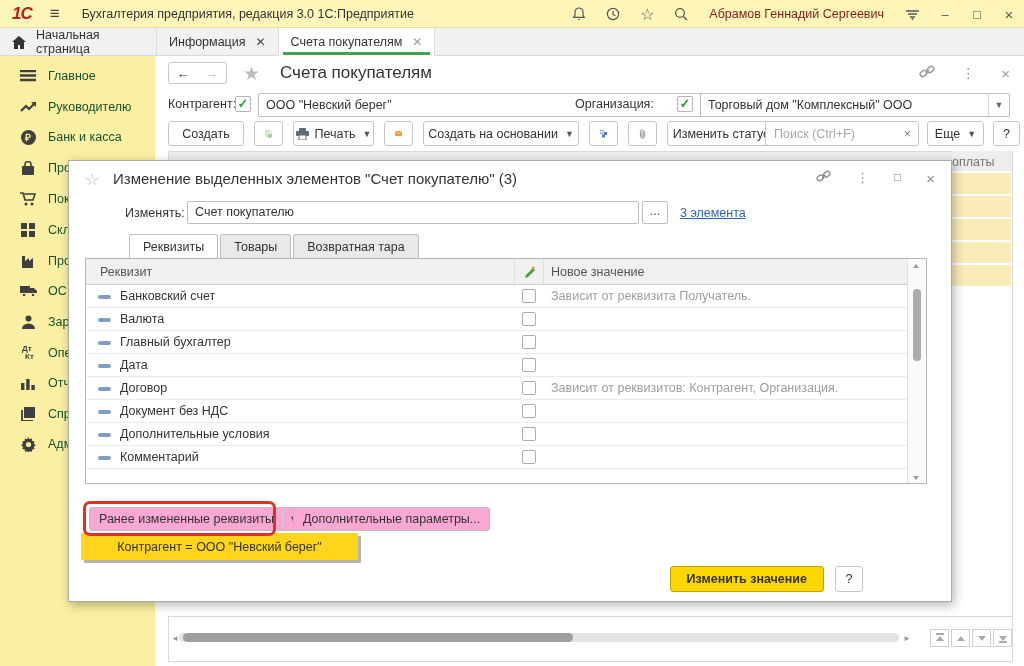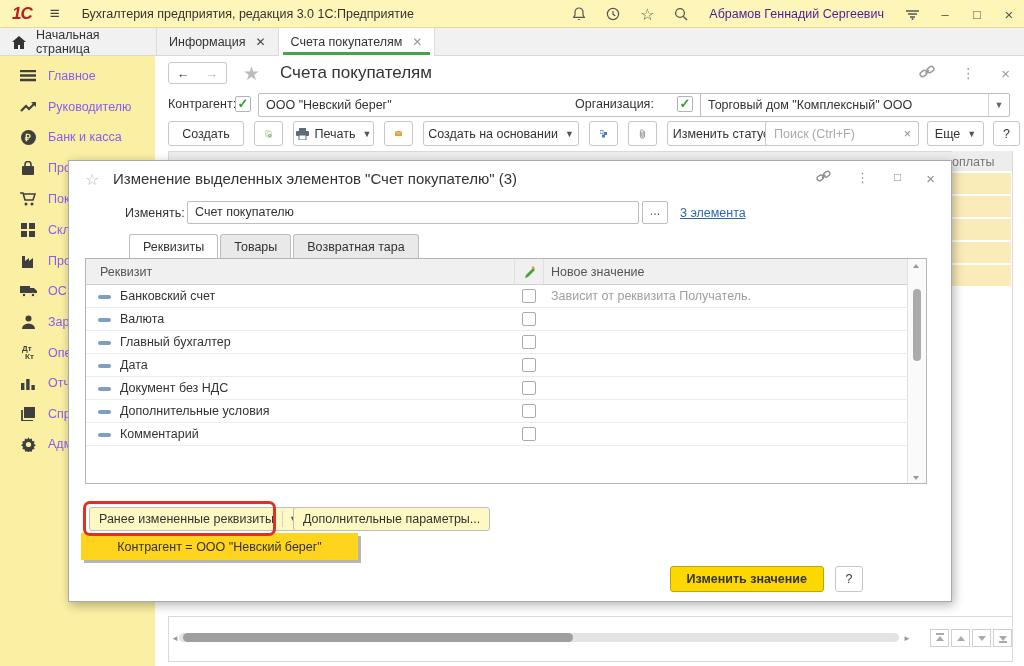--- a/index.html
+++ b/index.html
@@ -7,38 +7,38 @@
   body { font-family:"Liberation Sans", sans-serif; }
   .app { position:relative; width:1024px; height:666px; background:#fff; overflow:hidden; font-size:12.5px; color:#333; }
 
   
   .titlebar { position:absolute; left:0; top:0; width:1024px; height:28px; background:#fdf6b8; border-bottom:1px solid #e6dc96; display:flex; align-items:center; }
   .logo { font-weight:bold; font-style:italic; color:#c21a1a; font-size:17px; margin-left:12px; letter-spacing:-1px; }
   .burger { font-size:17px; color:#444; margin-left:18px; cursor:pointer; }
   .wintitle { margin-left:22px; color:#333; }
   .tb-right { position:absolute; right:8px; top:0; height:28px; display:flex; align-items:center; gap:18px; }
   .tb-ico { width:16px; height:16px; display:flex; align-items:center; justify-content:center; color:#555; font-size:14px; }
-  .username { color:#4c1d95; margin:0 2px;text-align:center; }
+  .username { color:#7f1d1d; margin:0 2px;text-align:center; }
   .winbtn { color:#555; font-size:13px; width:14px; text-align:center; }
 
   
   .tabbar { position:absolute; left:0; top:28px; width:1024px; height:28px; background:#f1f1f1; border-bottom:1px solid #d9d9d9; display:flex; }
   .tab { height:28px; display:flex; align-items:center; padding:0 12px; border-right:1px solid #dcdcdc; position:relative; color:#333; }
   .tab .home-ico { font-size:15px; color:#333; margin-right:10px; }
   .tab .x { margin-left:10px; color:#444; font-size:12px; }
   .tab.active { background:#fff; }
   .tab.active .x { color:#9a9a9a; }
   .tab.active::after { content:""; position:absolute; left:4px; right:4px; bottom:1px; height:3px; background:#43a549; }
   .tab.first { width:157px;justify-content:center; }
 
   
   .sidebar { position:absolute; left:0; top:56px; width:155px; height:610px; background:#faefa2; }
   .side-item { position:absolute; left:0; width:155px; height:28px; display:flex; align-items:center; cursor:pointer; }
   .side-item .si-ico { width:20px; height:18px; margin-left:18px; display:flex; align-items:center; justify-content:center; color:#3f3f3f; }
-  .side-item .si-label { margin-left:10px; color:#8b5cf6; white-space:nowrap; overflow:hidden; }
+  .side-item .si-label { margin-left:10px; color:#14532d; white-space:nowrap; overflow:hidden; }
   .coin { width:15px; height:15px; border-radius:50%; background:#3f3f3f; color:#faefa2; font-size:10px; font-weight:bold; display:flex; align-items:center; justify-content:center; }
   .dtkt { font-size:8px; line-height:8px; font-weight:bold; color:#3f3f3f; text-align:left; }
 
   
   .main { position:absolute; left:155px; top:56px; width:869px; height:610px; background:#fff; }
   .navrow { position:absolute; left:0; top:0; width:869px; height:34px; }
   .navbtn { position:absolute; top:6px; width:30px; height:22px; background:#fff; border:1px solid #c9c9c9; display:flex; align-items:center; justify-content:center; font-size:13px; }
   .navbtn.back { left:13px; border-radius:3px 0 0 3px; color:#333; }
   .navbtn.fwd { left:42px; border-radius:0 3px 3px 0; color:#b5b5b5; border-left:none; }
   .star-big { position:absolute; left:88px; top:6px; font-size:19px; color:#bcbcbc; }
@@ -106,21 +106,21 @@
   .t-row.sel { background:#fbf2d1; }
   .t-row.sel .t-name { color:#333; }
   .vsb { position:absolute; right:0; top:0; width:19px; height:226px; border-left:1px solid #e0e0e0; background:#fafafa; }
   .vsb .a-up { position:absolute; left:5px; top:5px; }
   .vsb .a-dn { position:absolute; left:5px; bottom:5px; }
   .vsb .thumb { position:absolute; left:5px; top:30px; width:8px; height:72px; background:#ababab; border-radius:4px; }
   .tri.s.up { border-left:3px solid transparent; border-right:3px solid transparent; border-bottom:4px solid #9a9a9a; }
   .tri.s.down { border-left:3px solid transparent; border-right:3px solid transparent; border-top:4px solid #9a9a9a; }
 
   .m-btnrow { position:absolute; left:0; top:342px; width:100%; height:30px; }
-  .m-btn { position:absolute; top:4px; height:24px; background:#fef9c3; border:1px solid #bdbdbd; border-radius:3px; display:flex; align-items:center; padding:0 9px; color:#333; }
+  .m-btn { position:absolute; top:4px; height:24px; background:#f9a8d4; border:1px solid #bdbdbd; border-radius:3px; display:flex; align-items:center; padding:0 9px; color:#333; }
   .m-btn .sep { width:1px; height:16px; background:#d0d0d0; margin:0 6px 0 8px; }
   .m-btn .arr { font-size:9px; color:#555; }
   .annotation { position:absolute; left:14px; top:-2px; width:193px; height:35px; border:3px solid #dc3226; border-radius:7px; pointer-events:none; z-index:5; }
   .dropdown { position:absolute; left:12px; top:372px; width:277px; height:27px; background:#ffd41c; box-shadow:3px 3px 0 rgba(120,120,120,.55); display:flex; align-items:center; justify-content:center; color:#333; z-index:4; }
 
   .m-footer { position:absolute; left:0; top:400px; width:100%; height:42px; }
   .apply-btn { position:absolute; right:127px; top:5px; height:26px; background:#fcd800; border:1px solid #c0a400; border-radius:3px; display:flex; align-items:center; padding:0 16px; font-weight:bold; color:#333; }
   .help-btn { position:absolute; right:88px; top:5px; width:28px; height:26px; background:#fff; border:1px solid #c6c6c6; border-radius:3px; display:flex; align-items:center; justify-content:center; color:#333; }
 
   svg { display:block; }
@@ -496,20 +496,26 @@
           <span class="t-val"></span>
         </div>
         <div class="t-row">
           <span class="dash"></span>
           <span class="t-name">Дата</span>
           <span class="t-chk"></span>
           <span class="t-val"></span>
         </div>
         <div class="t-row">
           <span class="dash"></span>
+          <span class="t-name">Договор</span>
+          <span class="t-chk"></span>
+          <span class="t-val">Зависит от реквизитов: Контрагент, Организация.</span>
+        </div>
+        <div class="t-row">
+          <span class="dash"></span>
           <span class="t-name">Документ без НДС</span>
           <span class="t-chk"></span>
           <span class="t-val"></span>
         </div>
         <div class="t-row">
           <span class="dash"></span>
           <span class="t-name">Дополнительные условия</span>
           <span class="t-chk"></span>
           <span class="t-val"></span>
         </div>

